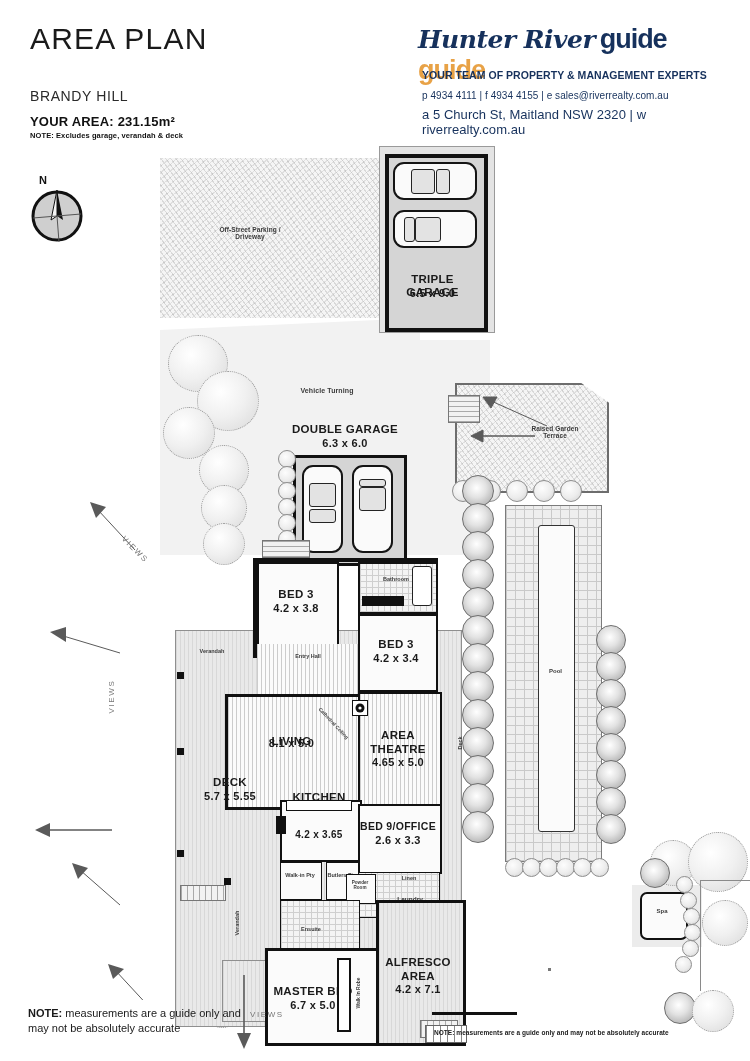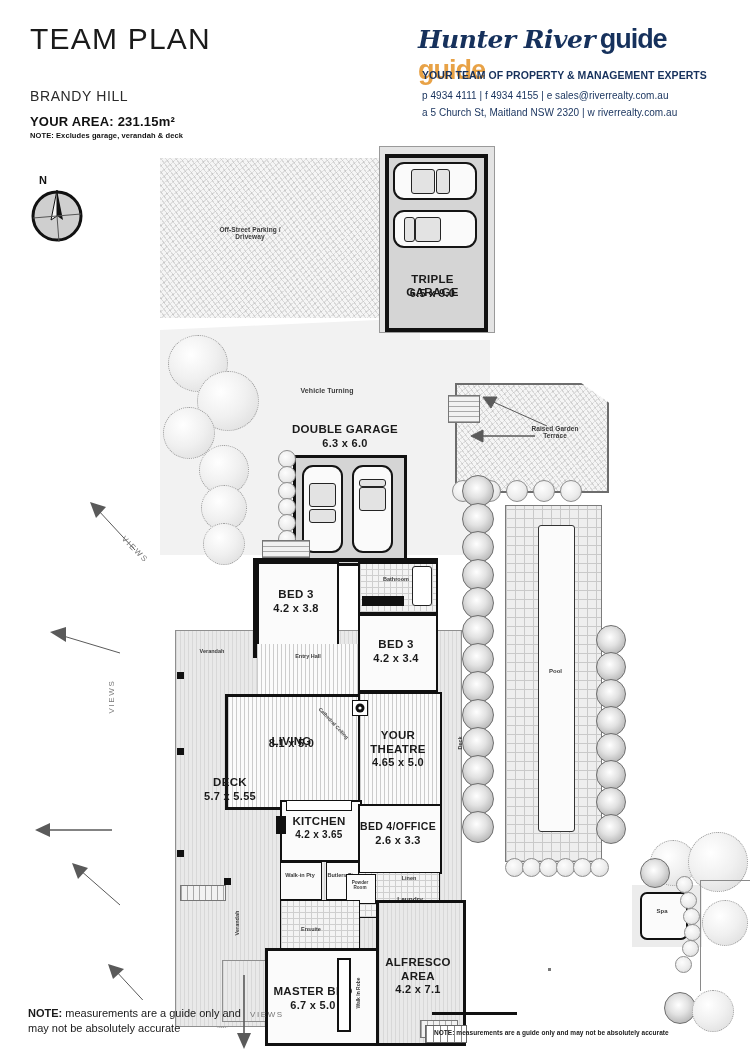--- a/index.html
+++ b/index.html
@@ -13,21 +13,21 @@
   #area{left:30px;top:114px;font-size:13px;font-weight:700;letter-spacing:.2px;color:#111;}
   #areanote{left:30px;top:131px;font-size:7.5px;font-weight:700;letter-spacing:.1px;color:#111;}
 
   #logo{left:418px;top:24px;width:305px;height:34px;}
   #logo .script{font-family:"DejaVu Serif", serif;font-style:italic;font-weight:700;
      font-size:25px;color:#16315c;letter-spacing:-.5px;}
   #logo .realty{font-weight:700;font-size:27px;color:#16315c;letter-spacing:-1px;}
   #logo .group{font-weight:700;font-size:27px;color:#e8a246;letter-spacing:-1px;}
   #tagline{left:422px;top:69px;font-size:10.5px;font-weight:700;color:#16315c;letter-spacing:.05px;}
   #contact1{left:422px;top:90px;font-size:10px;color:#16315c;letter-spacing:.05px;}
-  #contact2{left:422px;top:107px;font-size:10px;color:#16315c;letter-spacing:.05px;}
+  #contact2{left:422px;top:107px;font-size:13px;color:#16315c;letter-spacing:.05px;}
 
   
   #compass{left:24px;top:168px;width:70px;height:80px;}
 
   
   #plan{left:0;top:140px;width:750px;height:880px;}
 
   
   .drive{background:#f2f2f2;}
   .lawnpat{background:
@@ -64,21 +64,21 @@
         border:1px solid #8e8e8e;}
   .bushy{border-radius:50%;background:radial-gradient(circle at 45% 40%,#ffffff 0%,#e2e2e2 40%,#9d9d9d 100%);
         border:1px solid #6f6f6f;}
   .car{background:#fafafa;border:2.5px solid #141414;border-radius:11px;}
   .carwin{position:absolute;background:#e3e3e3;border:1px solid #242424;border-radius:3px;}
   .arrow{stroke:#5a5a5a;fill:#5a5a5a;}
 </style>
 </head>
 <body>
 
-<div class="abs" id="title">TEAM PLAN</div>
+<div class="abs" id="title">AREA PLAN</div>
 <div class="abs" id="suburb">BRANDY HILL</div>
 <div class="abs" id="area">YOUR AREA: 231.15m²</div>
 <div class="abs" id="areanote">NOTE: Excludes garage, verandah &amp; deck</div>
 
 <div class="abs" id="logo">
   <span class="script">Hunter River</span>
   <span class="realty">guide</span>
   <span class="group">guide</span>
 </div>
 <div class="abs" id="tagline">YOUR TEAM OF PROPERTY &amp; MANAGEMENT EXPERTS</div>
@@ -263,50 +263,50 @@
   <div class="abs rlabel rdim" style="left:358px;top:512px;width:76px;">4.2 x 3.4</div>
 
   <div class="abs floorboard" style="left:257px;top:504px;width:101px;height:74px;"></div>
   <div class="abs rtiny" style="left:283px;top:513px;width:50px;">Entry Hall</div>
 
   <div class="abs floorboard" style="left:225px;top:554px;width:133px;height:110px;border:3px solid #111;"></div>
   <div class="abs rlabel rbig" style="left:225px;top:595px;width:133px;">LIVING</div>
   <div class="abs rlabel rdim" style="left:225px;top:597px;width:133px;">8.1 x 5.0</div>
 
   <div class="abs floorboard" style="left:358px;top:552px;width:80px;height:112px;border:2px solid #111;"></div>
-  <div class="abs rlabel rbig" style="left:358px;top:588px;width:80px;line-height:1.25;">YOUR THEATRE</div>
+  <div class="abs rlabel rbig" style="left:358px;top:588px;width:80px;line-height:1.25;">AREA THEATRE</div>
   <div class="abs rlabel rdim" style="left:358px;top:616px;width:80px;">4.65 x 5.0</div>
 
   <div class="abs" style="left:352px;top:560px;width:16px;height:16px;">
     <svg width="16" height="16" viewBox="0 0 16 16">
       <rect x="0.5" y="0.5" width="15" height="15" fill="#fff" stroke="#111"></rect>
       <circle cx="8" cy="8" r="4.5" fill="#111"></circle>
       <circle cx="8" cy="8" r="1.6" fill="#fff"></circle>
     </svg>
   </div>
   <div class="abs" style="left:322px;top:566px;width:62px;font-size:5px;font-weight:700;color:#444;
               transform:rotate(47deg);transform-origin:0 0;">Cathedral Ceiling</div>
 
   <div class="abs roomwhite" style="left:280px;top:660px;width:78px;height:58px;border:2px solid #111;"></div>
   <div class="abs rlabel" style="left:280px;top:770px;width:0;height:0;overflow:hidden;"></div>
   <div class="abs rlabel rbig" style="left:280px;top:772px;width:0;height:0;overflow:hidden;"></div>
 
-  <div class="abs rlabel rbig" style="left:280px;top:675px;width:78px;">KITCHEN</div>
+  <div class="abs rlabel rbig" style="left:280px;top:651px;width:78px;">KITCHEN</div>
   <div class="abs rlabel rdim" style="left:280px;top:689px;width:78px;font-size:10px;">4.2 x 3.65</div>
 
   <div class="abs" style="left:286px;top:660px;width:64px;height:9px;background:#fff;border:1.5px solid #111;"></div>
   <div class="abs wall" style="left:276px;top:676px;width:10px;height:18px;"></div>
 
   <div class="abs roomwhite" style="left:280px;top:722px;width:40px;height:36px;border:1.5px solid #111;"></div>
   <div class="abs rtiny" style="left:280px;top:732px;width:40px;line-height:1.15;">Walk-in Pty</div>
   <div class="abs roomwhite" style="left:326px;top:722px;width:32px;height:36px;border:1.5px solid #111;"></div>
   <div class="abs rtiny" style="left:326px;top:732px;width:32px;line-height:1.15;">Butlers Pty</div>
 
   <div class="abs roomwhite" style="left:358px;top:664px;width:80px;height:66px;border:2px solid #111;"></div>
-  <div class="abs rlabel rbig" style="left:356px;top:680px;width:84px;font-size:10.5px;">BED 4/OFFICE</div>
+  <div class="abs rlabel rbig" style="left:356px;top:680px;width:84px;font-size:10.5px;">BED 9/OFFICE</div>
   <div class="abs rlabel rdim" style="left:358px;top:694px;width:80px;">2.6 x 3.3</div>
 
   <div class="abs tiles" style="left:358px;top:732px;width:80px;height:44px;border:1.5px solid #111;"></div>
   <div class="abs rtiny" style="left:384px;top:756px;width:52px;font-size:6.5px;">Laundry</div>
   <div class="abs rtiny" style="left:394px;top:735px;width:30px;">Linen</div>
   <div class="abs roomwhite" style="left:346px;top:734px;width:28px;height:28px;border:1.5px solid #111;"></div>
   <div class="abs rtiny" style="left:346px;top:740px;width:28px;line-height:1.1;font-size:4.6px;">Powder Room</div>
 
   <div class="abs tiles" style="left:280px;top:760px;width:78px;height:48px;border:1.5px solid #111;"></div>
   <div class="abs rtiny" style="left:290px;top:786px;width:42px;">Ensuite</div>

